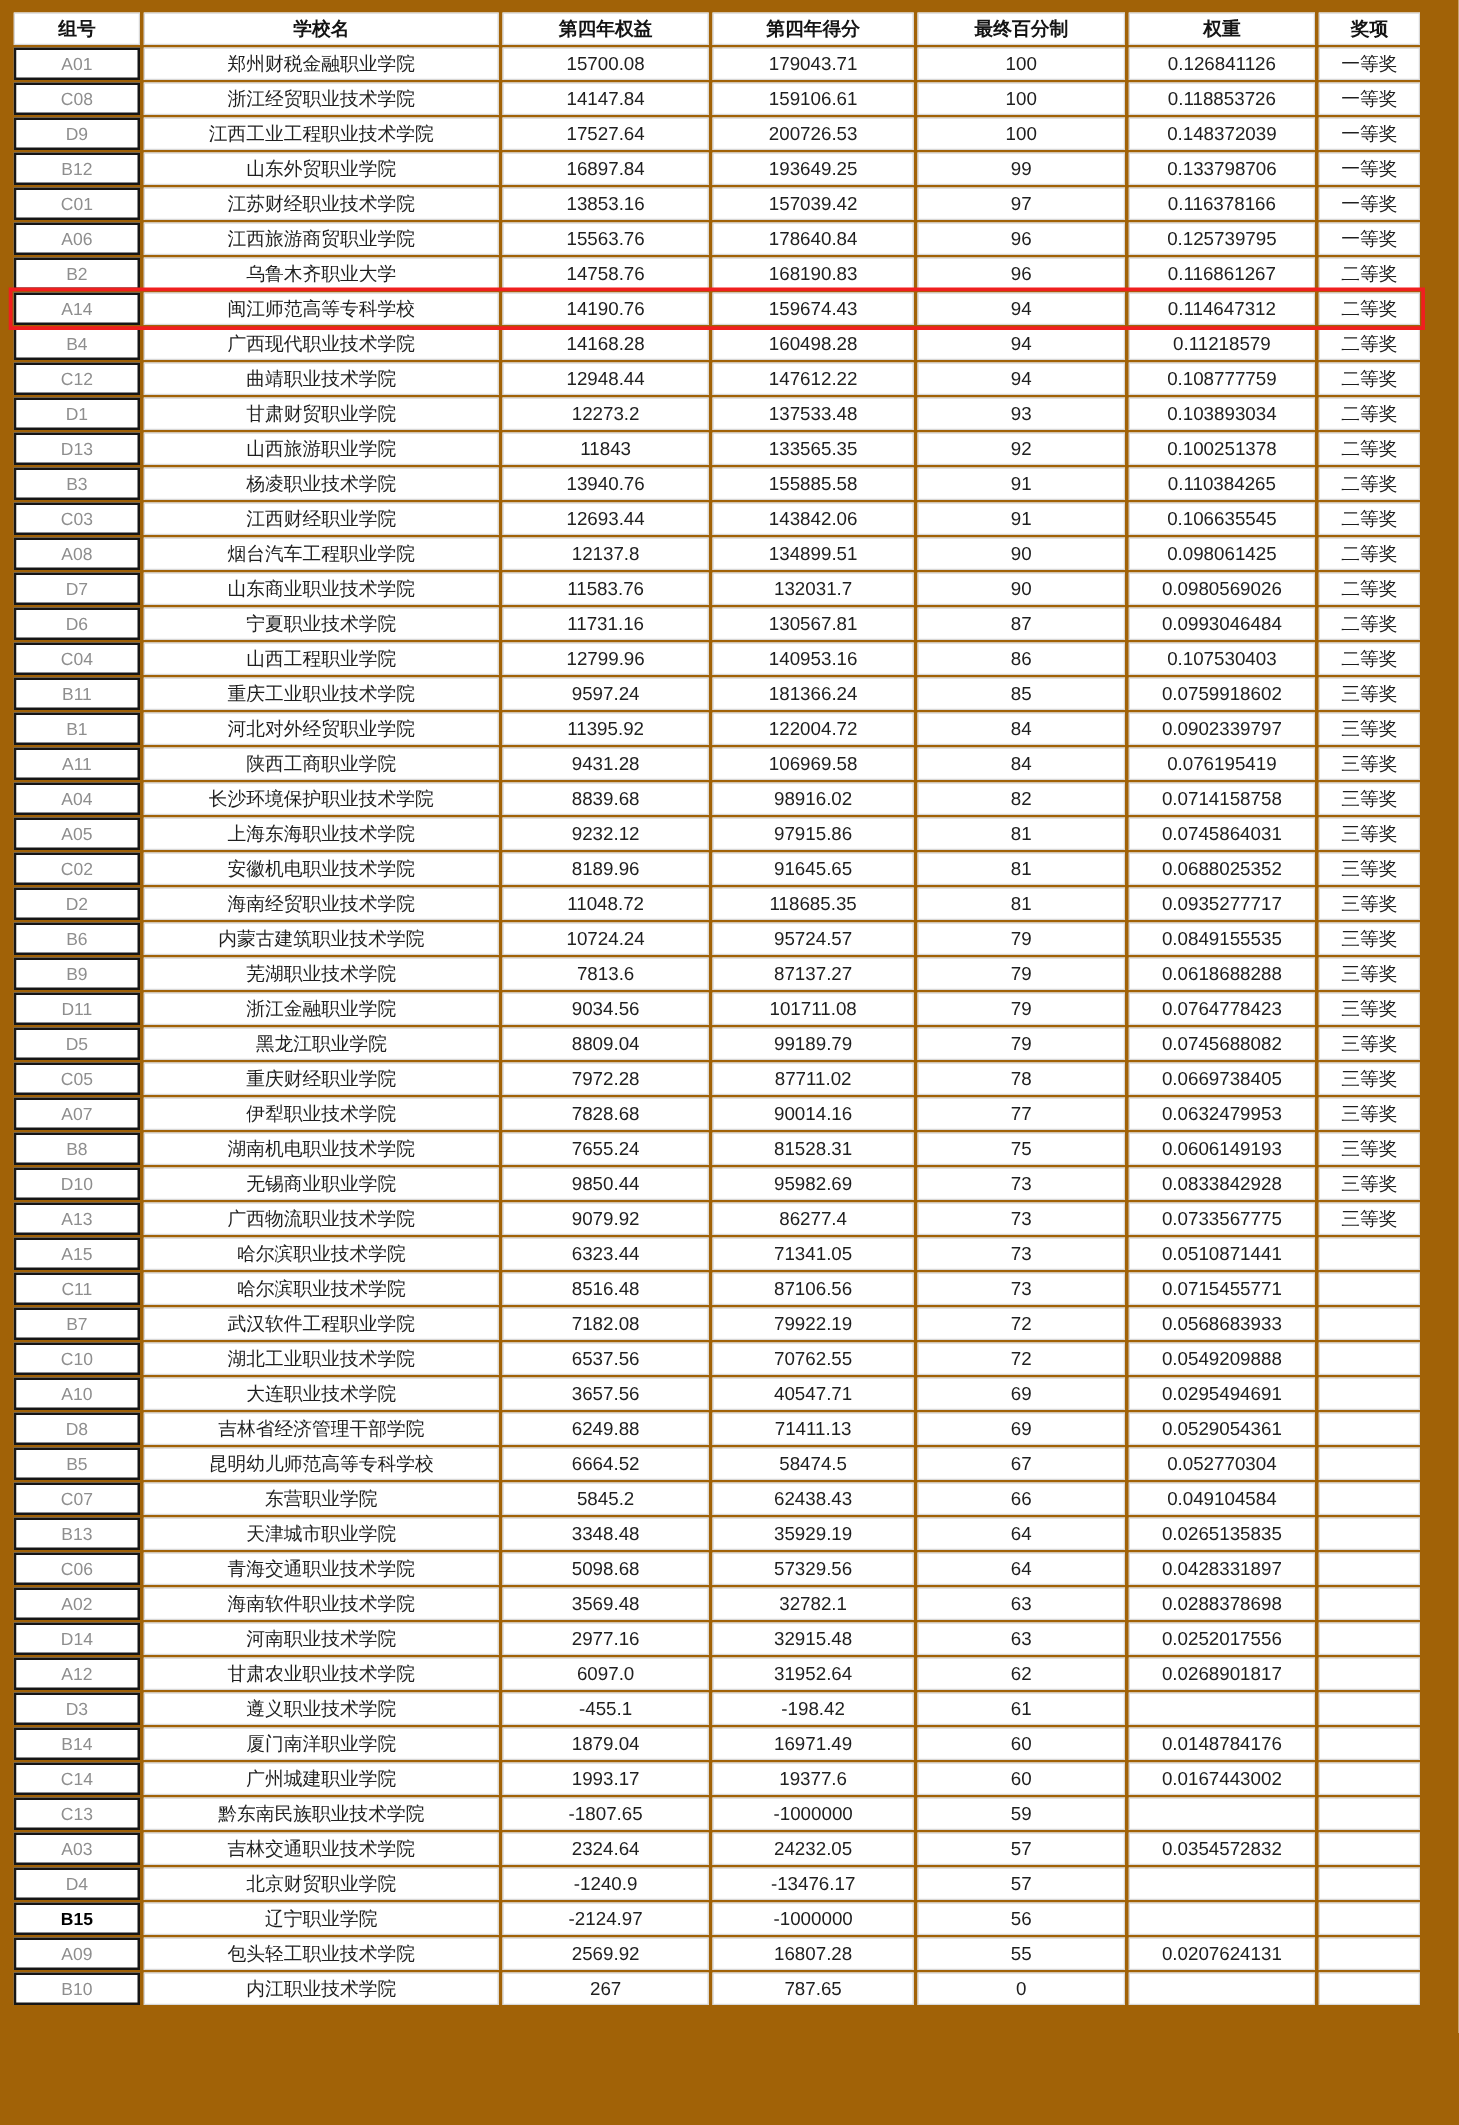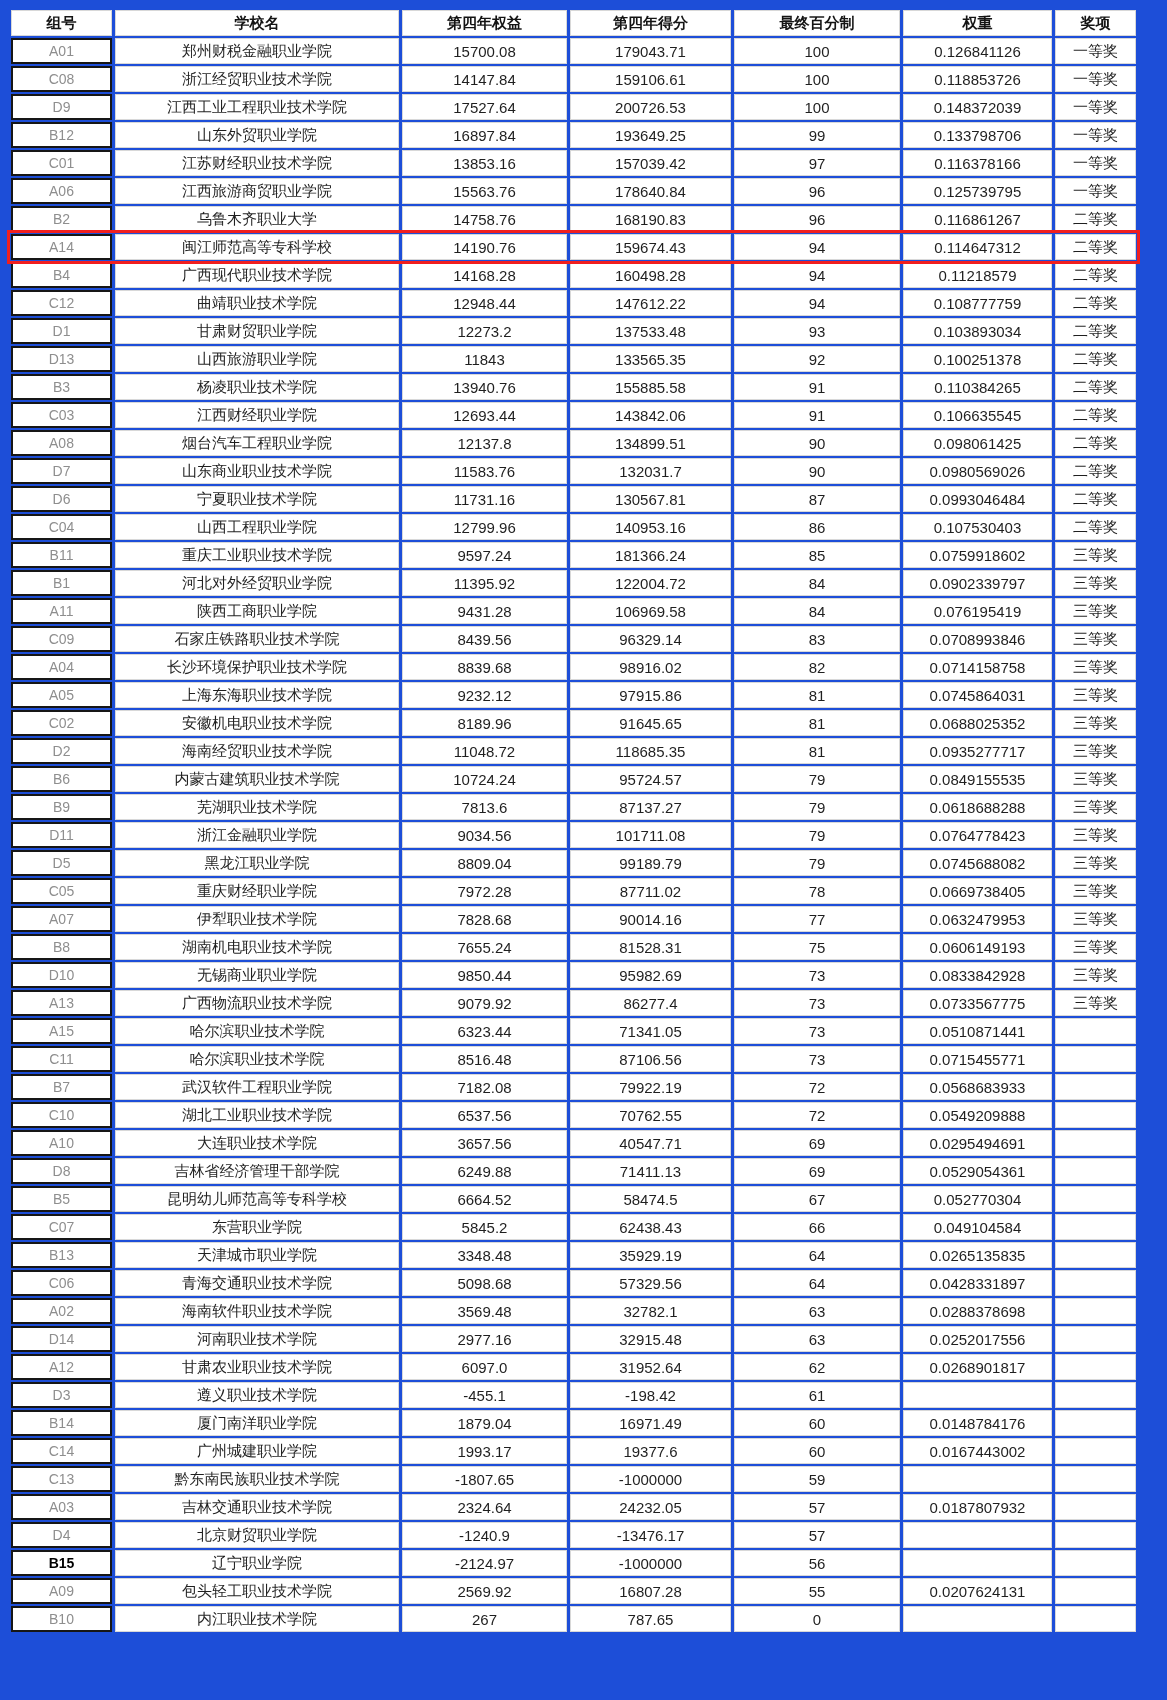--- a/index.html
+++ b/index.html
@@ -1,21 +1,21 @@
 <!DOCTYPE html>
 <html style="--highlight-red: #f01f1f; --group-text-gray: #8e8e8e; --group-box-black: #161616; --grid-line: #d8d8d8; --text-black: #1f1f1f;"><head>
 <meta charset="utf-8">
 <style>
   html, body { margin: 0; padding: 0; background: #ffffff; }
   body {
     width: 1167px; height: 1700px;
     font-family: "Liberation Sans", "DejaVu Sans", sans-serif;
     position: relative;
   }
-  .page { position: absolute; inset: 0; background: #1d4ed8; }
+  .page { position: absolute; inset: 0; background: #a16207; }
   table.sheet {
     position: absolute; left: 8px; top: 8px;
     border-collapse: separate;
     border-spacing: 3px 2px;
     table-layout: fixed;
   }
   th, td {
     box-sizing: border-box;
     height: 26px;
     padding: 0 2px;
@@ -253,29 +253,20 @@
         <tr>
           <td class="group-cell">A11</td>
           <td>陕西工商职业学院</td>
           <td>9431.28</td>
           <td>106969.58</td>
           <td>84</td>
           <td>0.076195419</td>
           <td>三等奖</td>
         </tr>
         <tr>
-          <td class="group-cell">C09</td>
-          <td>石家庄铁路职业技术学院</td>
-          <td>8439.56</td>
-          <td>96329.14</td>
-          <td>83</td>
-          <td>0.0708993846</td>
-          <td>三等奖</td>
-        </tr>
-        <tr>
           <td class="group-cell">A04</td>
           <td>长沙环境保护职业技术学院</td>
           <td>8839.68</td>
           <td>98916.02</td>
           <td>82</td>
           <td>0.0714158758</td>
           <td>三等奖</td>
         </tr>
         <tr>
           <td class="group-cell">A05</td>
@@ -537,21 +528,21 @@
           <td>59</td>
           <td></td>
           <td></td>
         </tr>
         <tr>
           <td class="group-cell">A03</td>
           <td>吉林交通职业技术学院</td>
           <td>2324.64</td>
           <td>24232.05</td>
           <td>57</td>
-          <td>0.0187807932</td>
+          <td>0.0354572832</td>
           <td></td>
         </tr>
         <tr>
           <td class="group-cell">D4</td>
           <td>北京财贸职业学院</td>
           <td>-1240.9</td>
           <td>-13476.17</td>
           <td>57</td>
           <td></td>
           <td></td>

